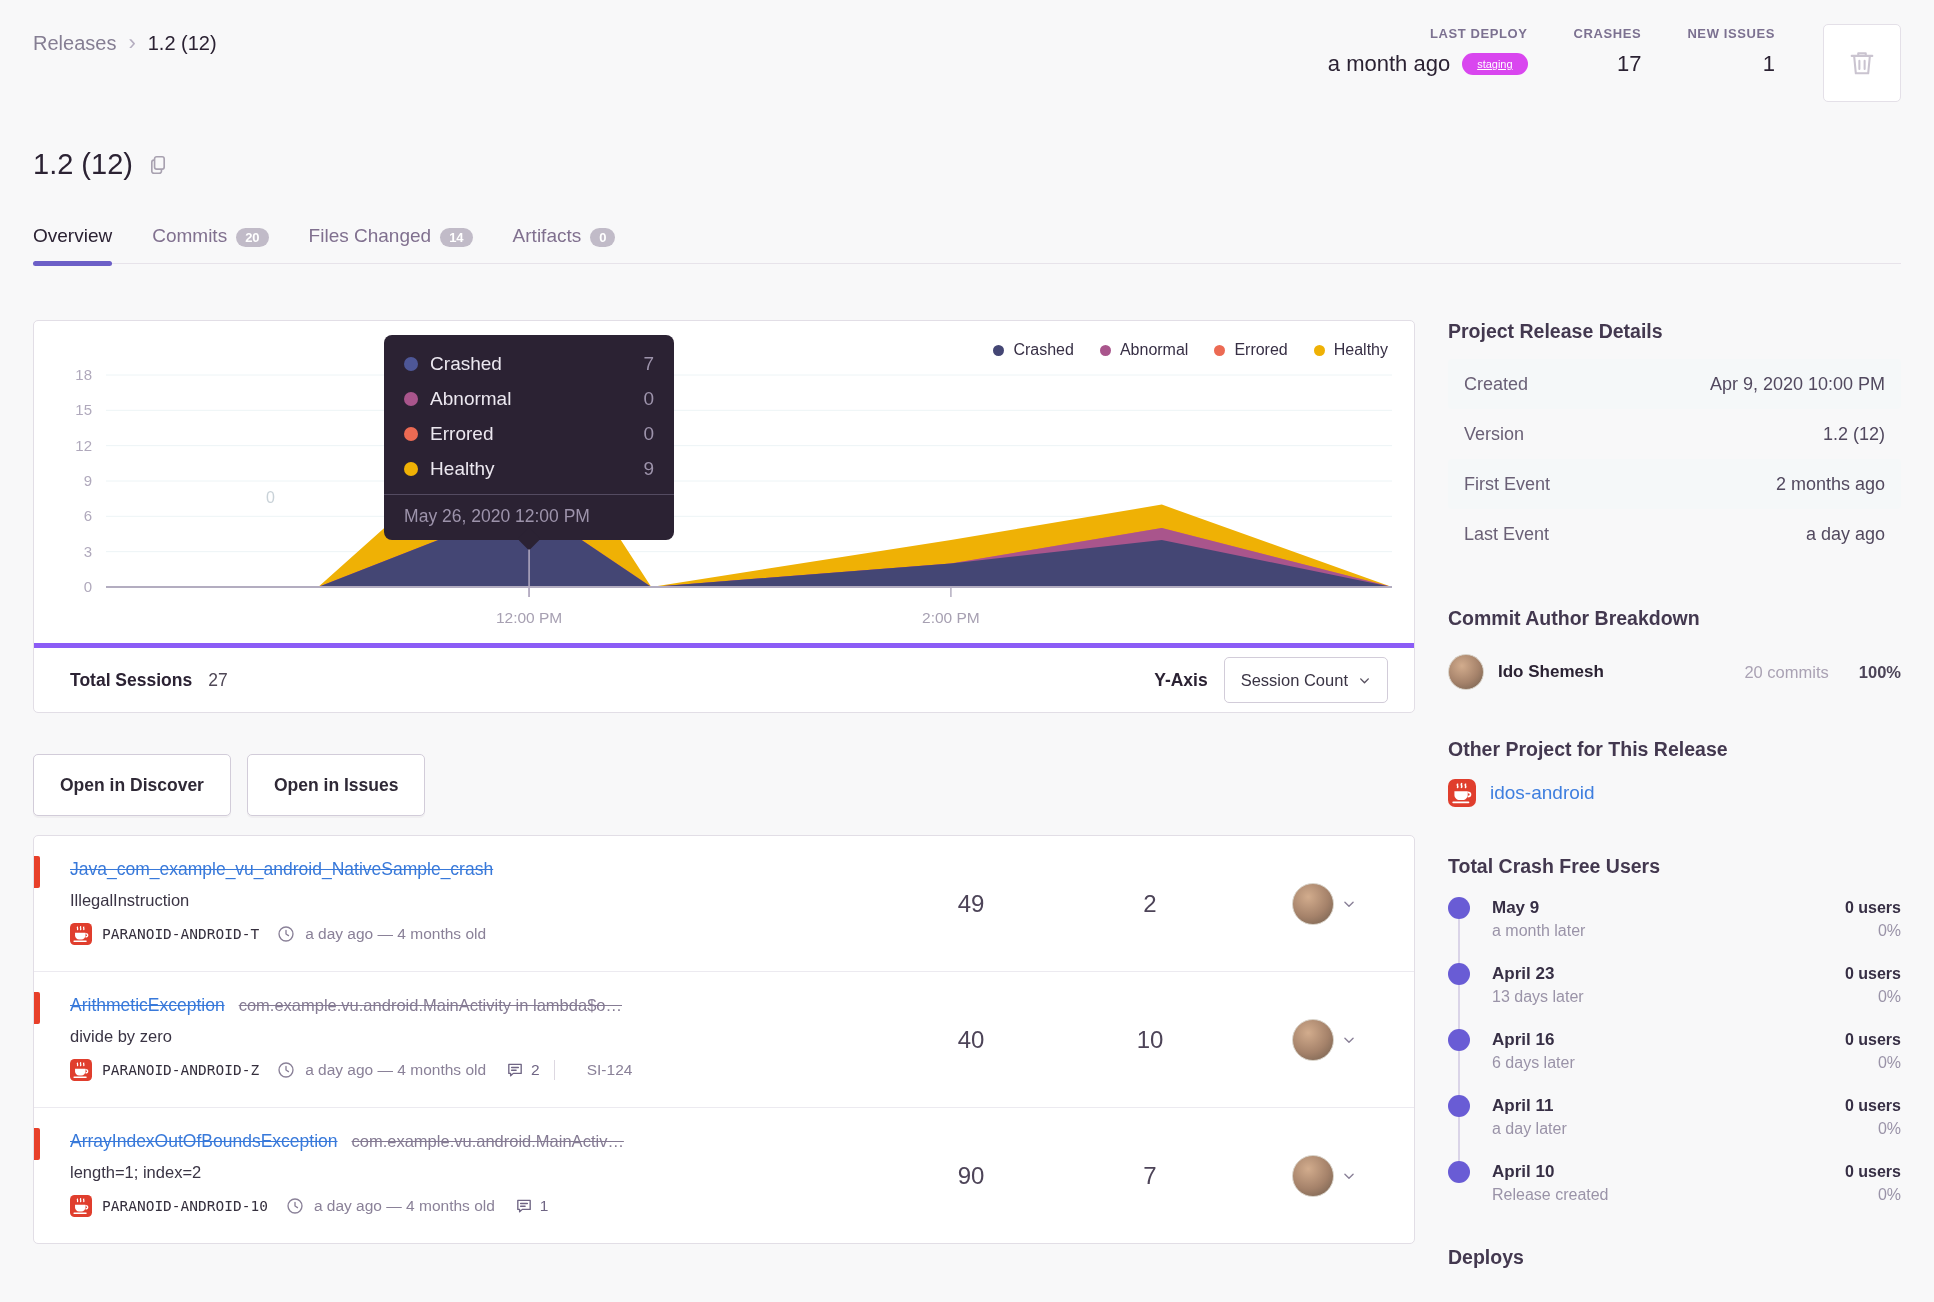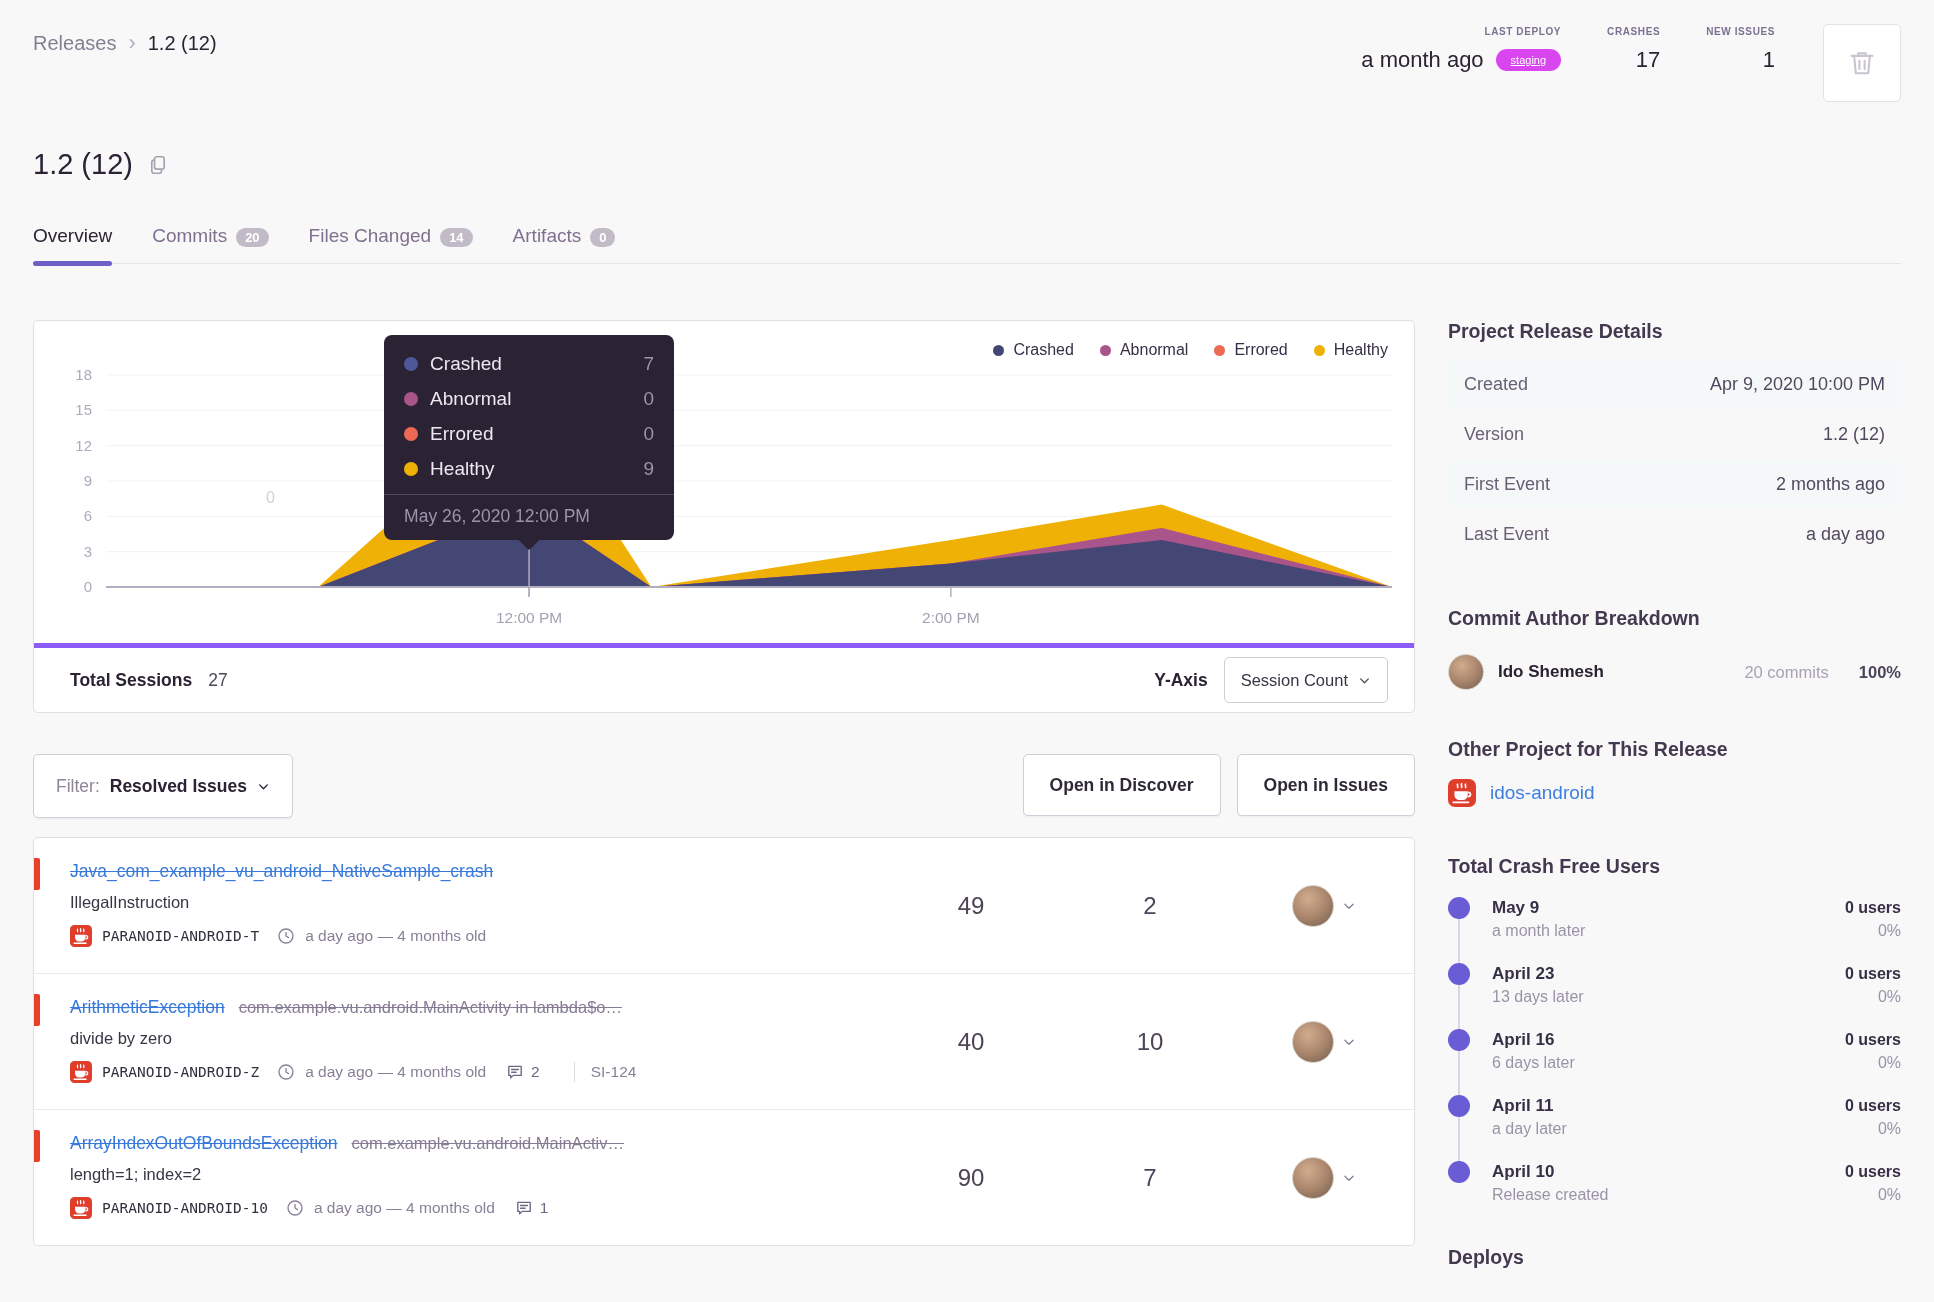--- a/index.html
+++ b/index.html
@@ -8,21 +8,21 @@
   .page { padding:0 33px; }
 
   
   .top-row { display:flex; justify-content:space-between; align-items:flex-start; padding-top:26px; }
   .breadcrumb { display:flex; align-items:center; gap:12px; font-size:20px; padding-top:4px; }
   .crumb-parent { color:#857e93; cursor:pointer; }
   .crumb-sep { color:#b5aec0; font-size:22px; }
   .crumb-current { color:#2b2233; font-weight:500; }
   .stats { display:flex; align-items:flex-start; gap:46px; }
   .stat { text-align:right; }
-  .stat-label { font-size:10px; font-weight:700; letter-spacing:.6px; color:#7c7191; margin-bottom:10px; }
+  .stat-label { font-size:13px; font-weight:700; letter-spacing:.6px; color:#7c7191; margin-bottom:10px; }
   .stat-value { font-size:22px; color:#2b2233; }
   .stat-value-row { display:flex; align-items:center; justify-content:flex-end; gap:12px; }
   .env-pill { background:#d946ef; color:#fff; font-size:11px; padding:5px 15px; border-radius:20px;text-decoration:underline; }
   .trash-btn { width:78px; height:78px; background:#fff; border:1px solid #e4e0e8; border-radius:5px; display:flex; align-items:center; justify-content:center; cursor:pointer; margin-left:2px; margin-top:-2px; }
 
   
   .release-title-row { display:flex; align-items:center; gap:14px; margin-top:46px; }
   .release-title { font-size:29px; font-weight:500; color:#2b2233; }
   .tabs { display:flex; gap:40px; margin-top:34px; border-bottom:1px solid #e7e3ea; position:relative; }
   .tab { font-size:19px; color:#80708f; padding:10px 0 16px 0; display:flex; align-items:flex-end; gap:9px; cursor:pointer; position:relative; }
@@ -84,21 +84,21 @@
   .unhandled-bar { position:absolute; left:0; top:20px; width:6px; height:32px; background:#e8402a; border-radius:0 2px 2px 0; }
   .issue-title-line { line-height:30px; white-space:nowrap; overflow:hidden; }
   .issue-link { color:#3879da; font-size:17.5px; font-weight:500; text-decoration:line-through; cursor:pointer; }
   .issue-extra { color:#857b93; font-size:16.5px; text-decoration:line-through; margin-left:14px; }
   .issue-sub { color:#6d6478; font-size:16.5px; line-height:30px; }
   .issue-msg { color:#3a3444; font-size:16.5px; line-height:30px; }
   .issue-meta { display:flex; align-items:center; gap:10px; height:34px; margin-top:2px; }
   .slug { font-family:"DejaVu Sans Mono", monospace; font-size:14.5px; color:#352f3d; margin-right:8px; }
   .meta-age { color:#8a8198; font-size:15.5px; }
   .meta-comments { display:flex; align-items:center; gap:7px; color:#6f6584; font-size:15.5px; margin-left:10px; }
-  .meta-ticket { display:flex; align-items:center; gap:16px; margin-left:24px; }
+  .meta-ticket { display:flex; align-items:center; gap:32px; margin-left:4px; }
   .meta-divider { width:1px; height:20px; background:#ddd8e1; }
   .ticket-text { color:#8a8198; font-size:15.5px; }
   .count-num { font-size:24px; color:#4d4458; }
   .assignee-cell { display:flex; align-items:center; justify-content:center; gap:8px; }
   .avatar { border-radius:50%; background:radial-gradient(circle at 38% 32%, #d2ac8d, #a5826a 55%, #74604f 95%); border:1px solid #d8d2c8; }
   .avatar.a42 { width:42px; height:42px; }
   .avatar.a36 { width:36px; height:36px; }
 
   
   .side-heading { font-size:19.5px; font-weight:700; color:#43384f; }
@@ -286,29 +286,20 @@
                 <svg width="13" height="13" viewBox="0 0 24 24" fill="none" stroke="#57505f" stroke-width="2.6" stroke-linecap="round" stroke-linejoin="round">
                     <polyline points="5 9 12 16 19 9"></polyline>
                   </svg>
               </span>
             </button>
           </div>
         </div>
       </section>
 
       <div class="filter-row">
-        <button class="btn filter-btn">
-          <span class="filter-prefix">Filter:</span>
-          <span class="filter-value">Resolved Issues</span>
-          <span class="icon">
-            <svg width="13" height="13" viewBox="0 0 24 24" fill="none" stroke="#2b2233" stroke-width="2.6" stroke-linecap="round" stroke-linejoin="round">
-                <polyline points="5 9 12 16 19 9"></polyline>
-              </svg>
-          </span>
-        </button>
         <div class="right-btns">
           <button class="btn action-btn">Open in Discover</button>
           <button class="btn action-btn">Open in Issues</button>
         </div>
       </div>
 
       <section class="panel issues-panel">
         <div>
 
         <div class="issue-row">

